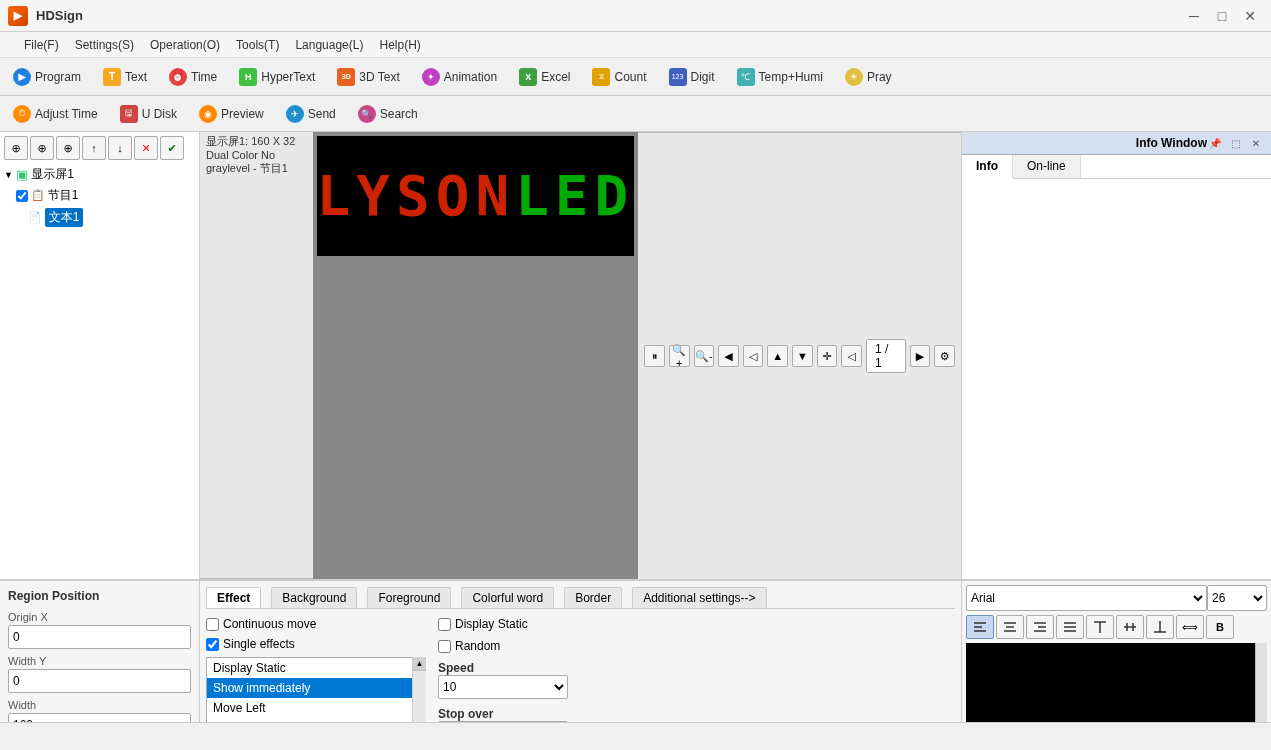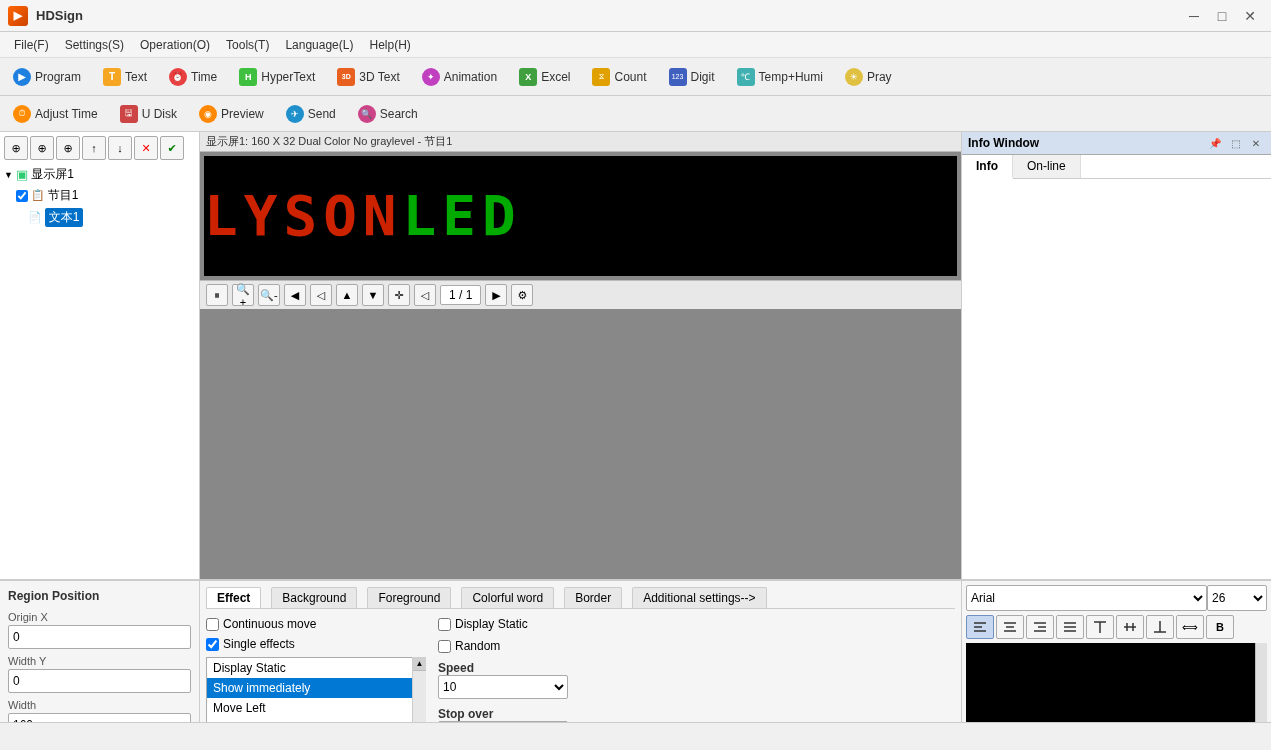--- a/index.html
+++ b/index.html
@@ -19,21 +19,21 @@
     .title-logo { width: 20px; height: 20px; background: linear-gradient(135deg, #ff6600, #cc4400); border-radius: 3px; display: flex; align-items: center; justify-content: center; color: white; font-size: 10px; font-weight: bold; }
     .title-text { font-size: 13px; font-weight: 600; color: #333; }
     .title-controls { display: flex; gap: 2px; }
     .title-btn { width: 26px; height: 18px; border: none; background: transparent; cursor: pointer; font-size: 14px; color: #555; display: flex; align-items: center; justify-content: center; }
 
     
     .menu-bar {
       background: #f5f5f5;
       display: flex;
       align-items: center;
-      padding: 2px 6px;
+      padding: 2px 16px;
       border-bottom: 1px solid #ddd;
       height: 26px;
     }
     .menu-item { padding: 3px 8px; cursor: pointer; font-size: 12px; color: #333; }
 
     
     .toolbar {
       background: #f0f0f0;
       display: flex;
       align-items: center;
@@ -76,21 +76,21 @@
     .tree-toolbar { display: flex; gap: 2px; margin-bottom: 4px; flex-wrap: wrap; }
     .tree-btn { width: 24px; height: 24px; border: 1px solid #aaa; background: #f5f5f5; cursor: pointer; display: flex; align-items: center; justify-content: center; font-size: 11px; border-radius: 2px; }
     .tree-item { display: flex; align-items: center; gap: 3px; padding: 2px 0; cursor: pointer; }
     .tree-indent1 { margin-left: 12px; }
     .tree-indent2 { margin-left: 24px; }
 
     
     .center-panel {
       flex: 1;
       display: flex;
-      flex-direction: column;
+      flex-direction: row;
       background: #888;
     }
     .display-info-bar {
       background: #e8e8e8;
       padding: 2px 6px;
       font-size: 11px;
       color: #333;
       border-bottom: 1px solid #bbb;
     }
     .display-canvas {
@@ -179,21 +179,21 @@
       display: flex;
       align-items: center;
       justify-content: center;
       position: relative;
       overflow: hidden;
     }
     .info-header {
       background: #d4e0f0;
       display: flex;
       align-items: center;
-      justify-content: space-between;
+      justify-content: flex-end;
       padding: 3px 6px;
       border-bottom: 1px solid #aaa;
     }
     .info-title { font-size: 12px; font-weight: bold; }
     .info-header-btns { display: flex; gap: 2px; }
     .info-header-btn { width: 18px; height: 16px; border: none; background: transparent; cursor: pointer; display: flex; align-items: center; justify-content: center; font-size: 10px; color: #555; }
     .info-tabs { display: flex; border-bottom: 1px solid #ccc; }
     .info-tab { padding: 4px 14px; cursor: pointer; font-size: 12px; border-right: 1px solid #ddd; background: #f0f0f0; }
     .info-tab.active { background: white; border-bottom: 2px solid white; font-weight: bold; margin-bottom: -1px; }
 

